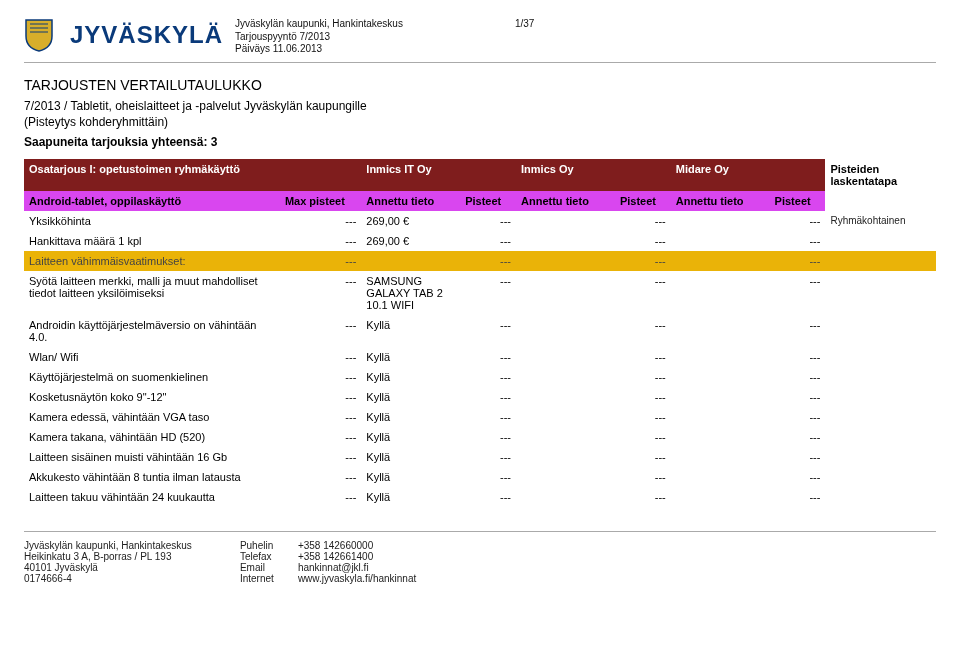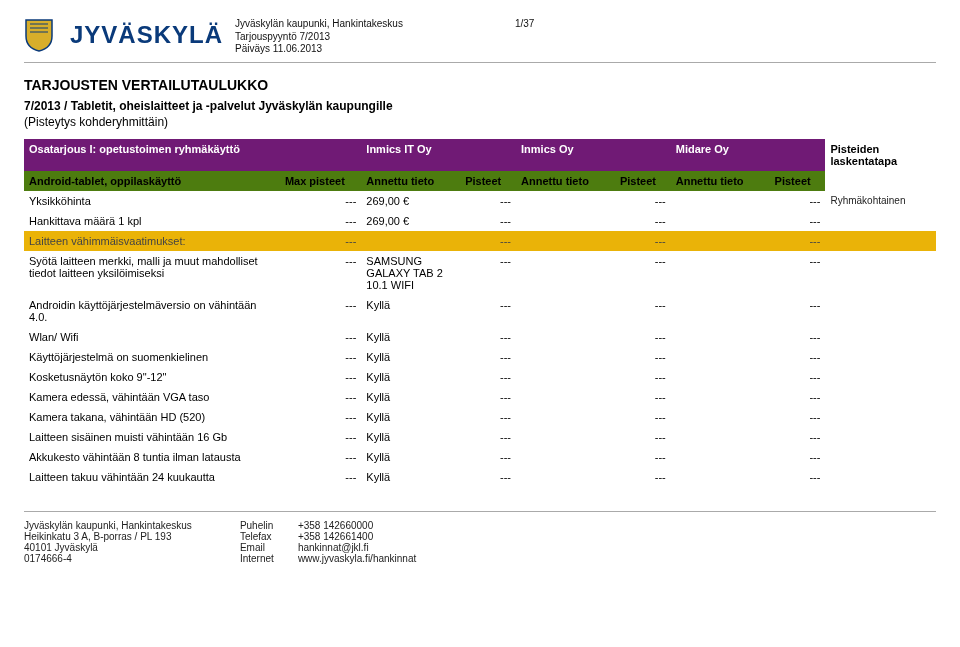--- a/index.html
+++ b/index.html
@@ -45,26 +45,26 @@
     margin-left: 100px;
   }
   .hr {
     border: none;
     border-top: 1px solid #aaa;
     margin: 6px 0 14px 0;
   }
 
   h2.title {
     font-size: 14px;
-    font-weight: bold;
+    font-weight: normal;
     margin: 6px 0 6px 0;
   }
   .subtitle {
     font-size: 12px;
-    font-weight: bold;
+    font-weight: normal;
     margin: 4px 0 2px 0;
   }
   .subtext {
     font-size: 12px;
     margin: 0 0 6px 0;
   }
   .counts {
     font-size: 12px;
     font-weight: bold;
     margin: 4px 0 2px 0;
@@ -81,31 +81,31 @@
     text-align: left;
     vertical-align: top;
   }
   table.comp col.c-label { width: 220px; }
   table.comp col.c-max   { width: 70px; }
   table.comp col.c-ann   { width: 85px; }
   table.comp col.c-pts   { width: 48px; }
   table.comp col.c-note  { width: 95px; }
 
   tr.h1 th {
-    background: #701a75;
+    background: #7f1d1d;
     color: #fff;
     font-weight: bold;
     font-size: 11px;
   }
   tr.h1 th.gap {
     background: transparent;
     color: #000;
   }
   tr.h2 th {
-    background: #4d7c0f;
+    background: #d946ef;
     color: #000;
     font-weight: bold;
     font-size: 11px;
   }
   tr.h2 th.blank {
     background: transparent;
   }
 
   tbody td {
     font-size: 11px;
@@ -149,20 +149,21 @@
       <div>Päiväys 11.06.2013</div>
     </div>
     <div class="header-page">1/37</div>
   </div>
 
   <hr class="hr">
 
   <h2 class="title">TARJOUSTEN VERTAILUTAULUKKO</h2>
   <div class="subtitle">7/2013 / Tabletit, oheislaitteet ja -palvelut Jyväskylän kaupungille</div>
   <div class="subtext">(Pisteytys kohderyhmittäin)</div>
+  <div class="counts">Saapuneita tarjouksia yhteensä: 3</div>
 
   <table class="comp">
     <colgroup>
       <col class="c-label">
         <col class="c-max">
       <col class="c-ann">
         <col class="c-pts">
       <col class="c-ann">
         <col class="c-pts">
       <col class="c-ann">

